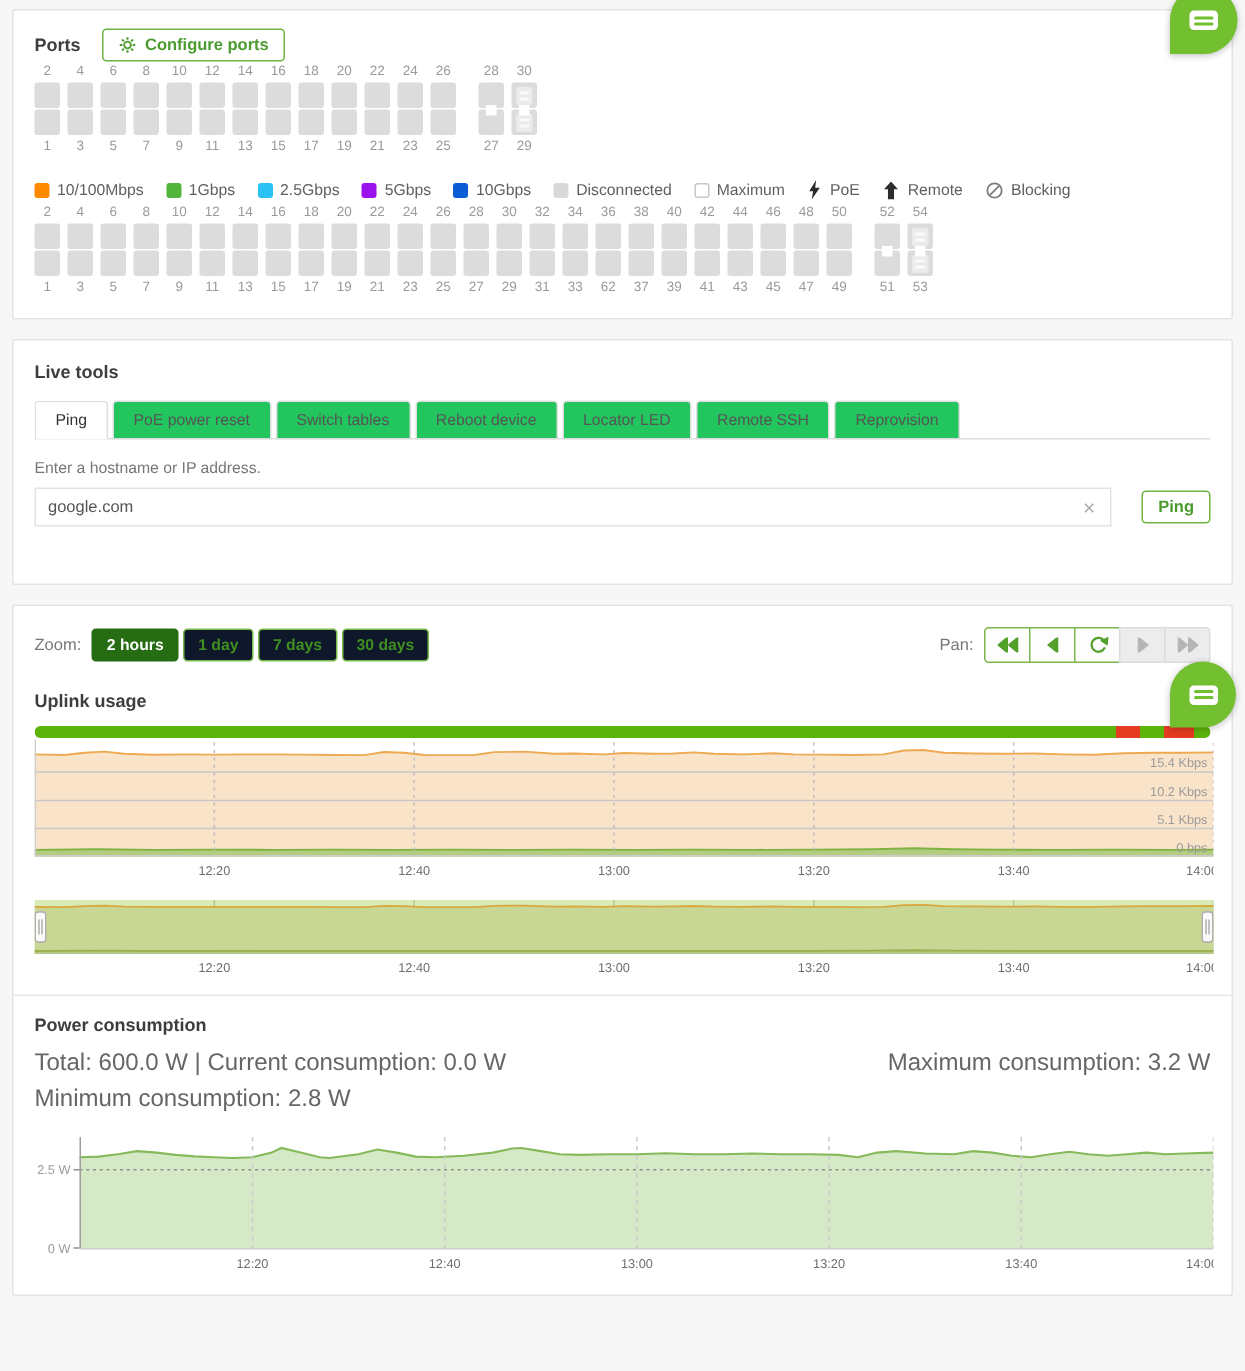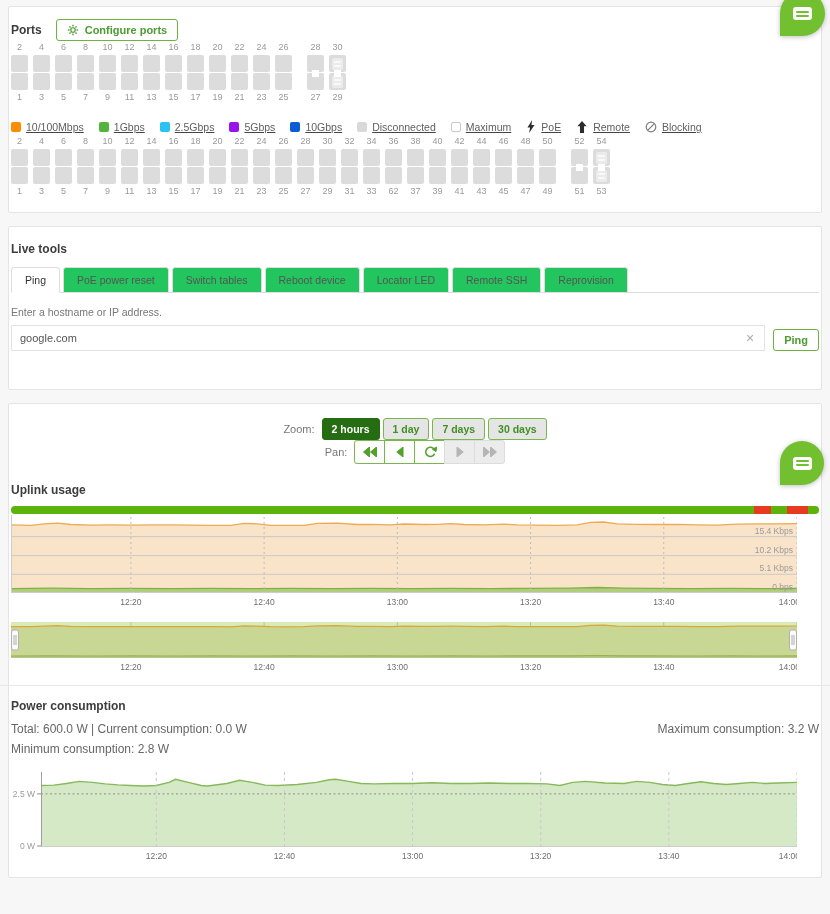--- a/index.html
+++ b/index.html
@@ -6,21 +6,21 @@
   html,body { width: 830px; }
   body {
     height: 914px; position: relative; overflow: hidden;
     background: #f7f7f7;
     font-family: "Liberation Sans", "DejaVu Sans", sans-serif;
     color: #444;
   }
   .page { width: 814px; margin: 6px auto 0; }
   .card {
     background: #fff; border: 1px solid #e4e4e4; border-radius: 2px;
-    padding: 12px 2px; margin-bottom: 13px;
+    padding: 12px 14px; margin-bottom: 13px;
   }
   .h1 { font-size: 12px; font-weight: bold; color: #3d3d3d; }
   .row { display: flex; align-items: center; }
 
   
   .btn {
     display: inline-flex; align-items: center; gap: 6px;
     border: 1px solid #6cb33f; color: #4c9b2f; background: #fff;
     font-size: 11px; font-weight: bold; padding: 4px 10px; border-radius: 3px;
     font-family: inherit; cursor: pointer;
@@ -41,48 +41,48 @@
     position: absolute; width: 7px; height: 7px; background: #fff;
     left: 5px; top: 29px; z-index: 2;
   }
   .module {
     width: 11px; height: 12px; border-radius: 2px; background: #ebebeb;
     display: flex; flex-direction: column; justify-content: center; gap: 2px;
   }
   .module::before, .module::after { content: ""; height: 2px; margin: 0 2px; background: #fafafa; border-radius: 1px; }
 
   
-  .legend { display: flex; align-items: flex-end; gap: 15px; margin: 16px 0 2px; text-decoration: underline; }
+  .legend { display: flex; align-items: flex-end; gap: 15px; margin: 16px 0 2px; }
   .litem { display: inline-flex; align-items: center; gap: 5px; font-size: 10.5px; color: #5f5f5f; }
   .lsw { width: 10px; height: 10px; border-radius: 2px; display: inline-block; }
   .licon { display: inline-flex; }
 
   
   .tabs { display: flex; border-bottom: 1px solid #ddd; margin-top: 10px; }
   .tab {
     padding: 6px 13px; font-size: 10.5px; color: #555; background: #22c55e;
     border: 1px solid #ddd; border-radius: 3px 3px 0 0; margin-right: 3px;
     margin-bottom: -1px; cursor: pointer; white-space: nowrap;
   }
   .tab.active { background: #fff; border-bottom-color: #fff; color: #333; }
   .hint { font-size: 10.5px; color: #777; margin: 13px 0 7px; }
-  .input-row { display: flex; align-items: flex-end; gap: 8px; margin-bottom: 26px; }
+  .input-row { display: flex; align-items: center; gap: 20px; margin-bottom: 26px; }
   .tinput {
     flex: 1; border: 1px solid #e3e3e3; height: 26px; background: #fff;
     display: flex; align-items: center; padding: 0 8px;
   }
   .tinput input { border: none; outline: none; flex: 1; font-size: 11px; color: #555; font-family: inherit; background: transparent; }
   .clear-x { color: #aaa; font-size: 14px; line-height: 1; cursor: pointer; padding: 0 2px; }
 
   
-  .controls { display: flex; justify-content: space-between; align-items: center; margin: 2px 0 16px; flex-direction: column; }
+  .controls { display: flex; justify-content: space-between; align-items: center; margin: 2px 0 16px; }
   .ctl-label { font-size: 11px; color: #777; margin-right: 7px; }
   .zgroup { display: inline-flex; gap: 3px; }
   .zbtn {
-    border: 1px solid #79b94c; color: #3f8f22; background: #e5e5e5;
+    border: 1px solid #79b94c; color: #3f8f22; background: #0f172a;
     font-size: 10.5px; font-weight: bold; padding: 4px 9px; border-radius: 3px; cursor: pointer;
   }
   .zbtn.active { background: #266c12; border-color: #266c12; color: #fff; }
   .pgroup { display: inline-flex; }
   .pbtn {
     width: 31px; height: 24px; border: 1px solid #7ab54e; background: #fdfdfd;
     display: flex; align-items: center; justify-content: center; margin-left: -1px; cursor: pointer;
   }
   .pbtn:first-child { border-radius: 3px 0 0 3px; margin-left: 0; }
   .pbtn:last-child { border-radius: 0 3px 3px 0; }
@@ -90,21 +90,21 @@
 
   
   .statusbar { display: flex; height: 8px; border-radius: 4px; overflow: hidden; margin: 8px 0 1px; }
   .statusbar span { height: 100%; }
   svg { display: block; }
   .ylab { font-size: 8.5px; fill: #9b9b9b; }
   .xlab { font-size: 8.5px; fill: #6e6e6e; }
   .divider { border: none; border-top: 1px solid #e7e7e7; margin: 12px -14px 10px; }
 
   .pwr-rows { display: flex; flex-direction: column; gap: 6px; margin-top: 8px; }
-  .pwr-row { display: flex; justify-content: space-between; font-size: 12px; color: #666; }
+  .pwr-row { display: flex; justify-content: space-between; font-size: 16px; color: #666; }
   .pwr-left { display: inline-flex; align-items: center; gap: 6px; }
   .pwr-sw { width: 10px; height: 10px; background: #4caf50; display: inline-block; }
 
   
   .fab {
     position: absolute; width: 44px; height: 44px; background: #72bf2f;
     border-radius: 50% 50% 50% 0; display: flex; align-items: center; justify-content: center;
     box-shadow: 0 1px 5px rgba(0,0,0,.25); z-index: 10; cursor: pointer;
   }
   .fab-ic { width: 19px; height: 13px; background: #fff; border-radius: 3px; display: flex; flex-direction: column; justify-content: center; gap: 2px; }

